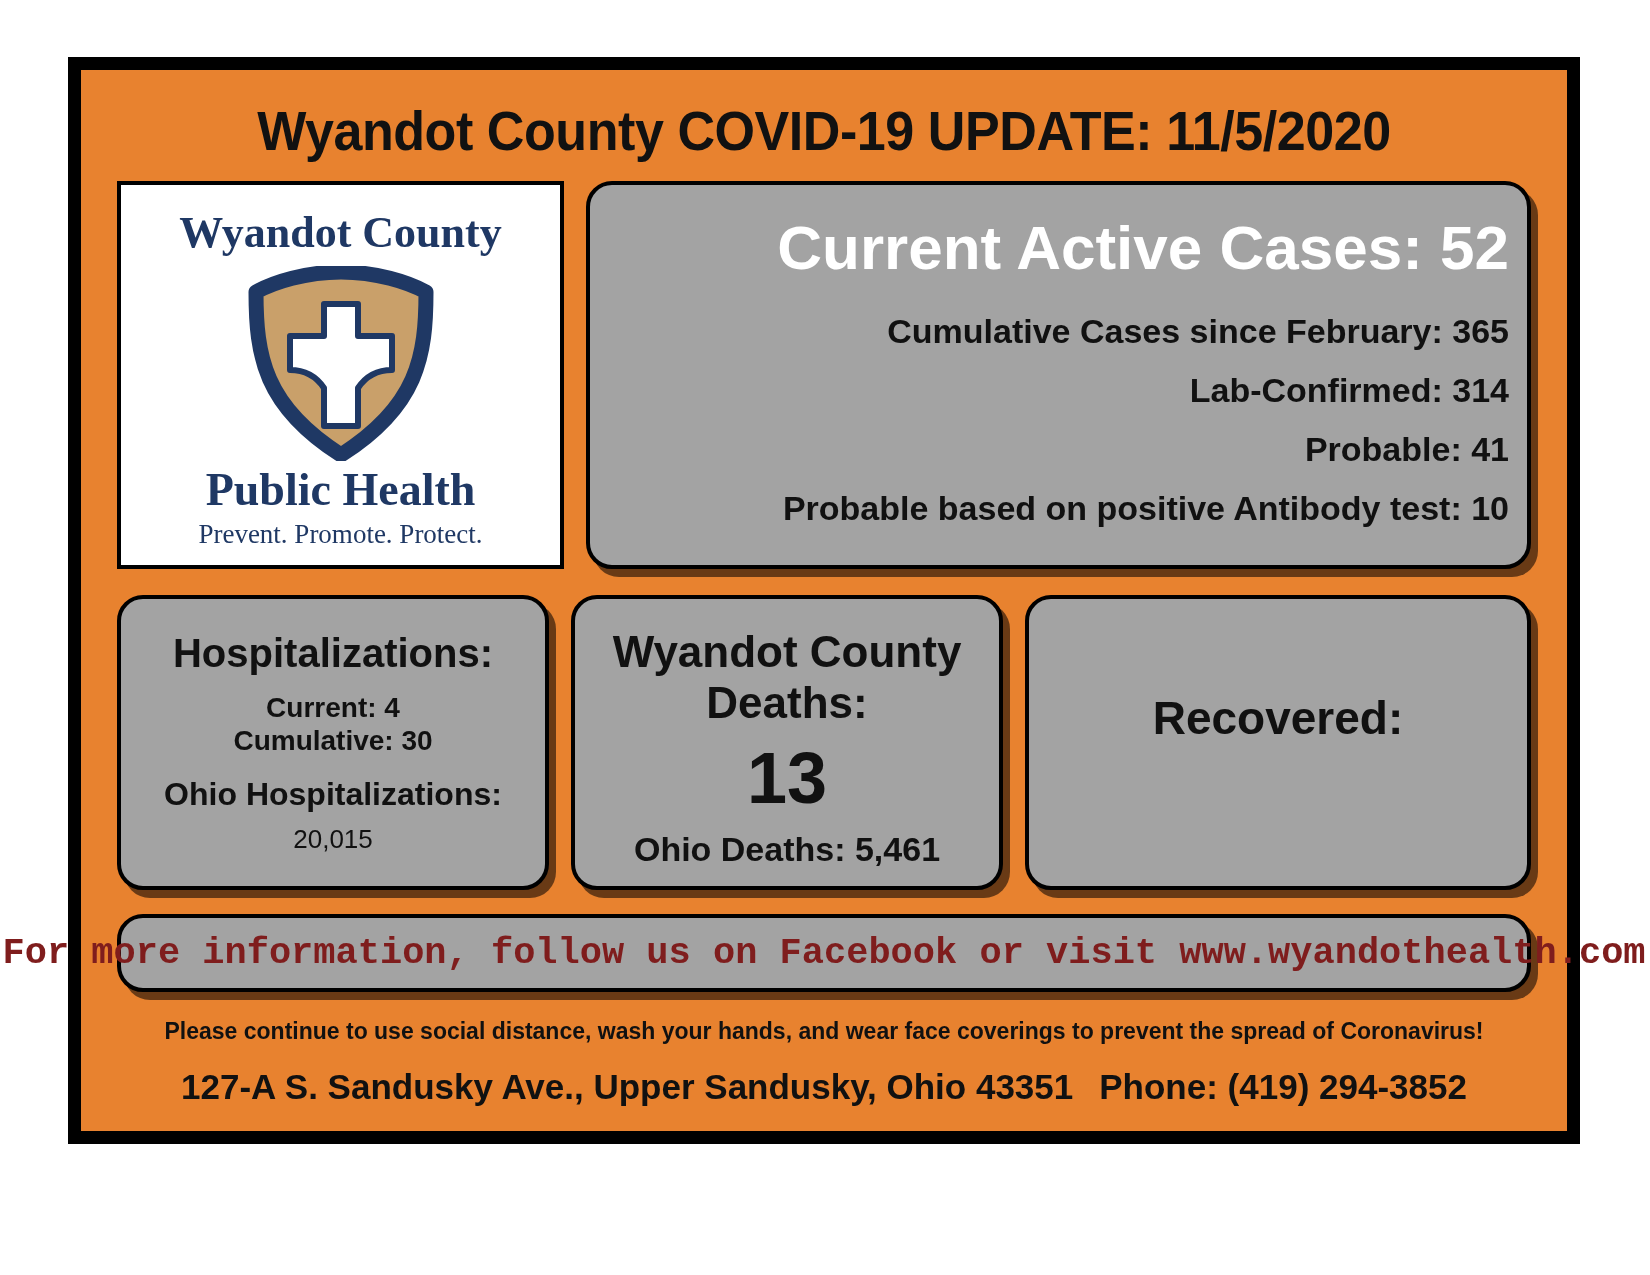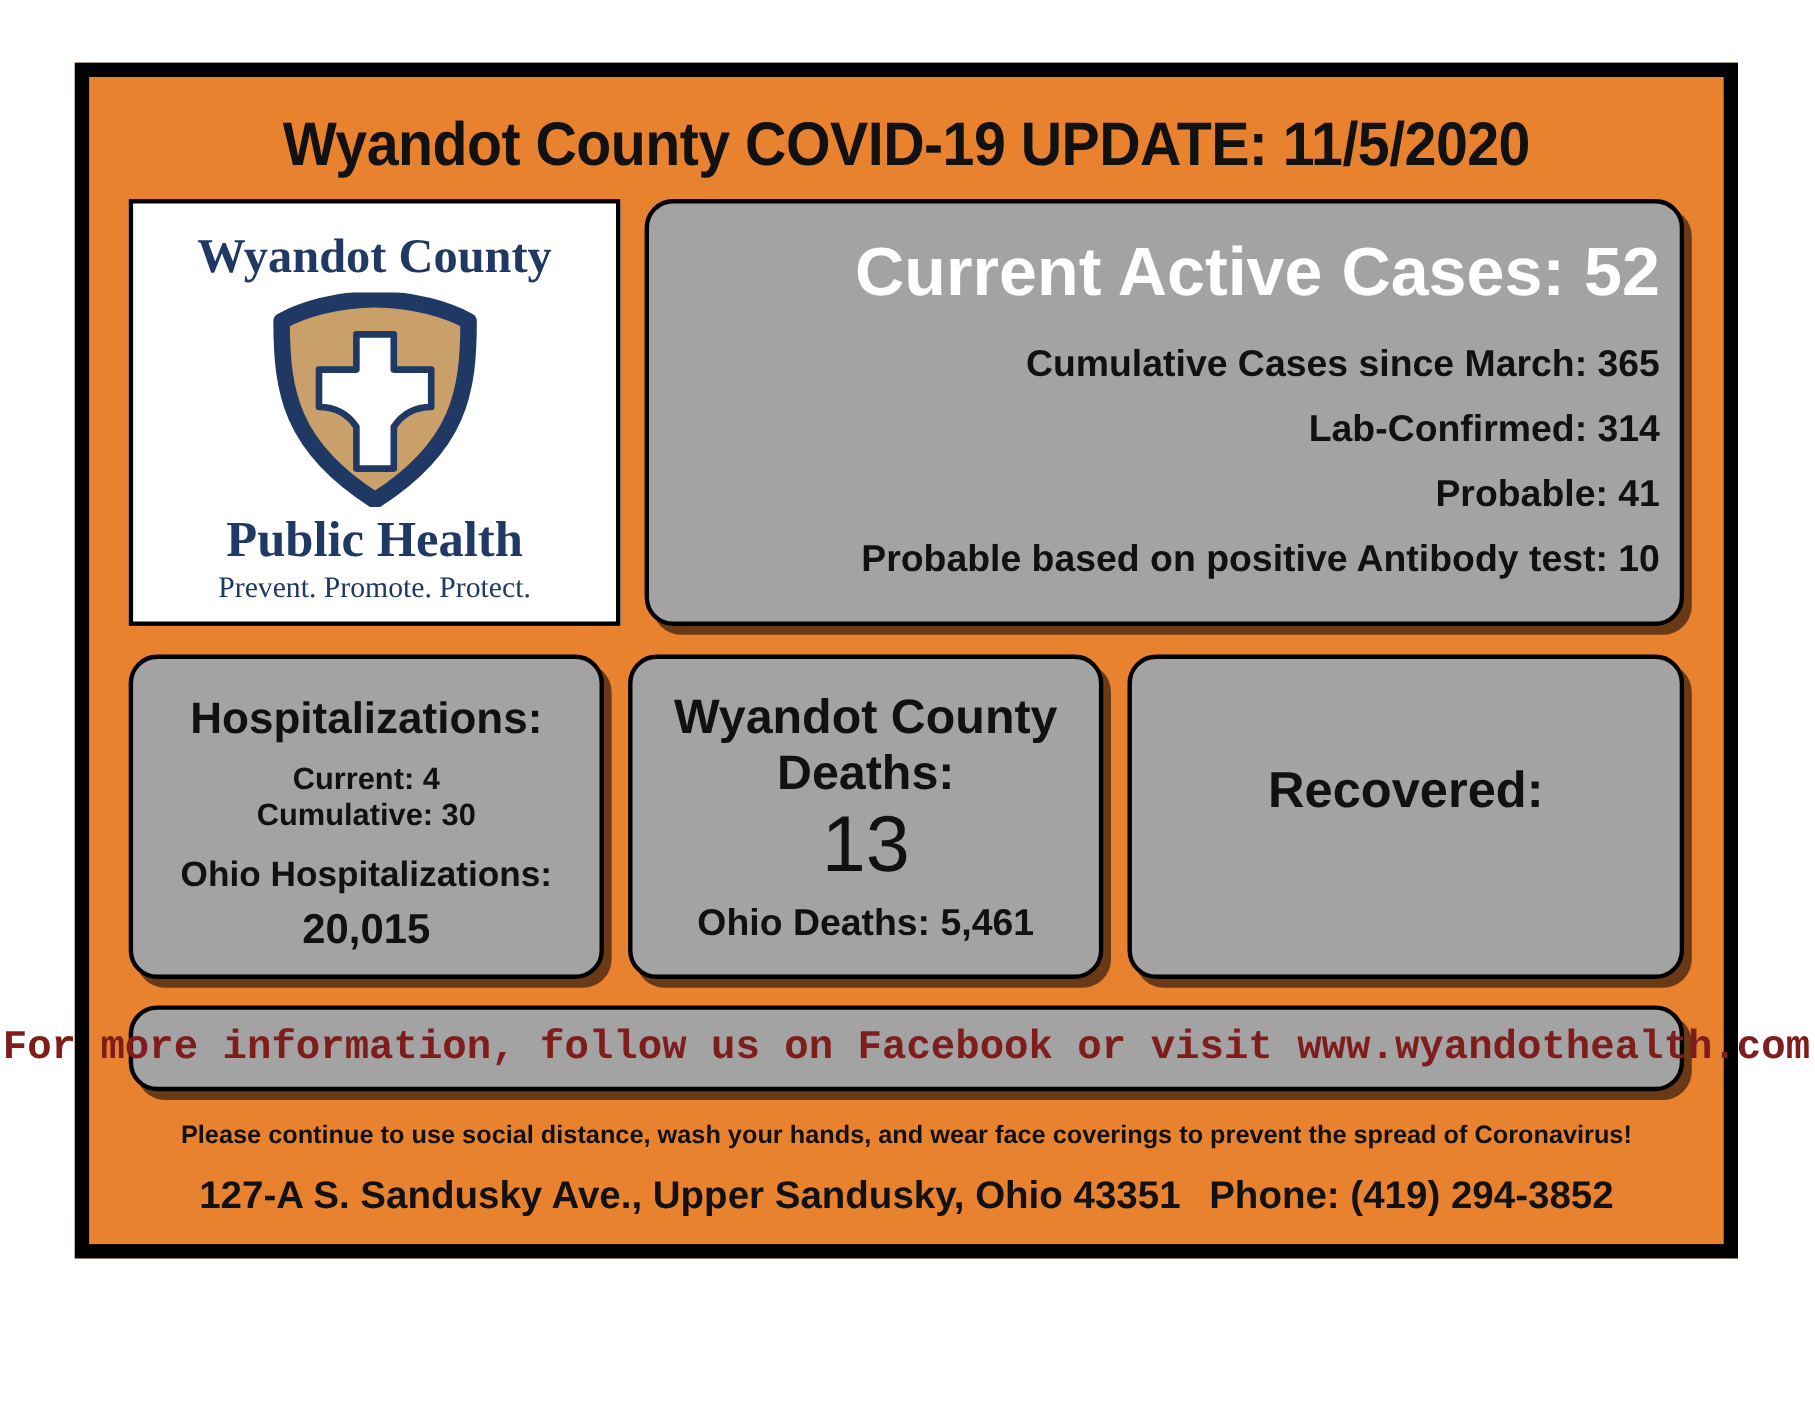--- a/index.html
+++ b/index.html
@@ -154,33 +154,33 @@
     line-height: 1.1;
     margin-top: 14px;
   }
   .h-line {
     font-size: 28px;
     font-weight: bold;
     line-height: 1.18;
   }
   .h-line.gap { margin-top: 16px; }
   .h-ohio-title { font-size: 32px; font-weight: bold; margin-top: 20px; line-height:1.1;}
-  .h-ohio-val { font-size: 38px; font-weight: bold; margin-top: 14px; line-height:1;}
+  .h-ohio-val { font-size: 26px; font-weight: normal; margin-top: 14px; line-height:1;}
 
   .d-title {
     font-size: 44px;
     font-weight: bold;
     line-height: 1.15;
     margin-top: 10px;
   }
   .d-big {
     font-size: 72px;
-    font-weight: normal;
-    line-height: 1;
-    margin-top: 4px;
+    font-weight: bold;
+    line-height: 1;
+    margin-top: 14px;
   }
   .d-ohio {
     font-size: 34px;
     font-weight: bold;
     margin-top: 18px;
     line-height: 1;
   }
 
   .r-title {
     font-size: 46px;
@@ -249,21 +249,21 @@
             <path d="M95 6 C60 6 28 16 10 26 C10 90 18 140 95 189 C172 140 180 90 180 26 C162 16 130 6 95 6 Z" fill="#C9A06A" stroke="#1F3864" stroke-width="15" stroke-linejoin="round"></path>
             <path d="M78 38 L112 38 L112 70 L146 70 L146 104 C132 104 120 110 112 122 L112 160 L78 160 L78 122 C70 110 58 104 44 104 L44 70 L78 70 Z" fill="#FFFFFF" stroke="#1F3864" stroke-width="6" stroke-linejoin="round"></path>
           </svg>
         </div>
         <div class="logo-bottom">Public Health</div>
         <div class="logo-tag">Prevent.  Promote.  Protect.</div>
       </div>
 
       <div id="active-card" class="panel">
         <div id="active-headline">Current Active Cases:  52</div>
-        <div class="active-sub first">Cumulative Cases since March:  365</div>
+        <div class="active-sub first">Cumulative Cases since February:  365</div>
         <div class="active-sub">Lab-Confirmed:  314</div>
         <div class="active-sub">Probable:  41</div>
         <div class="active-sub">Probable based on positive Antibody test:  10</div>
       </div>
 
     </div>
 
     <div id="row2">
 
       <div id="hosp-card" class="panel">

